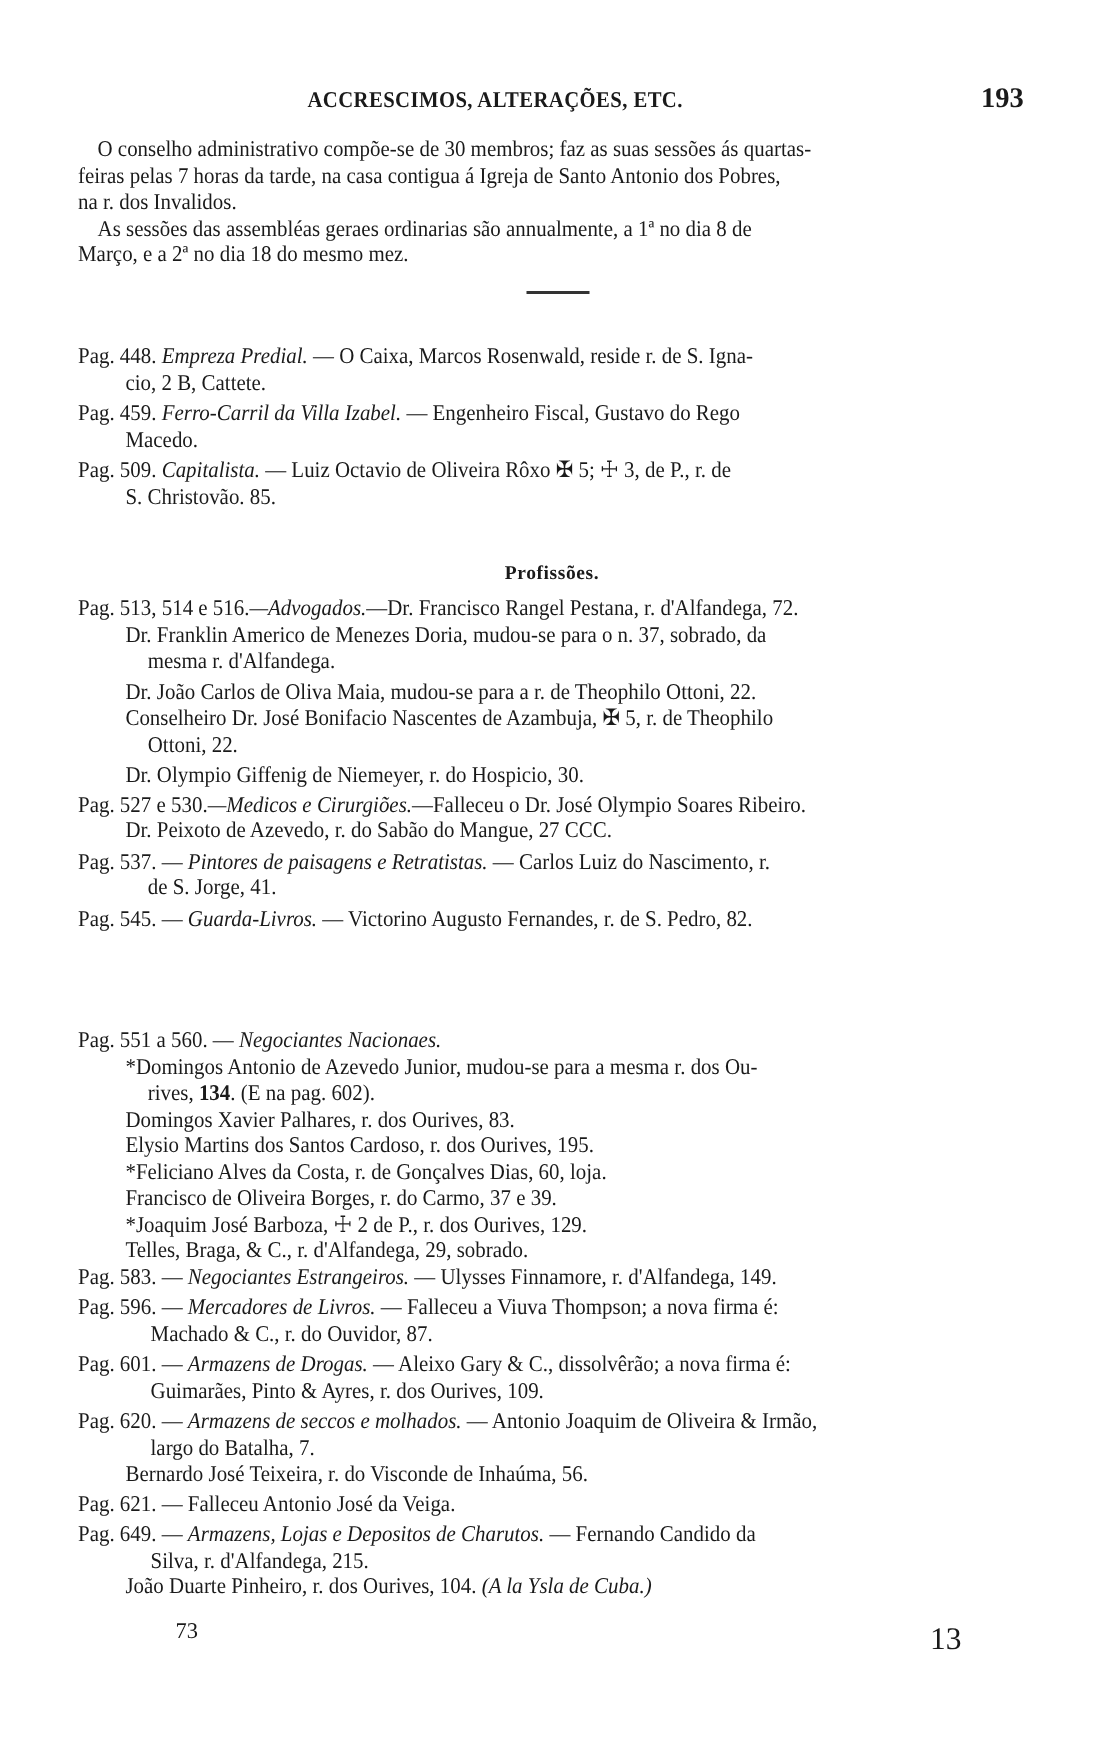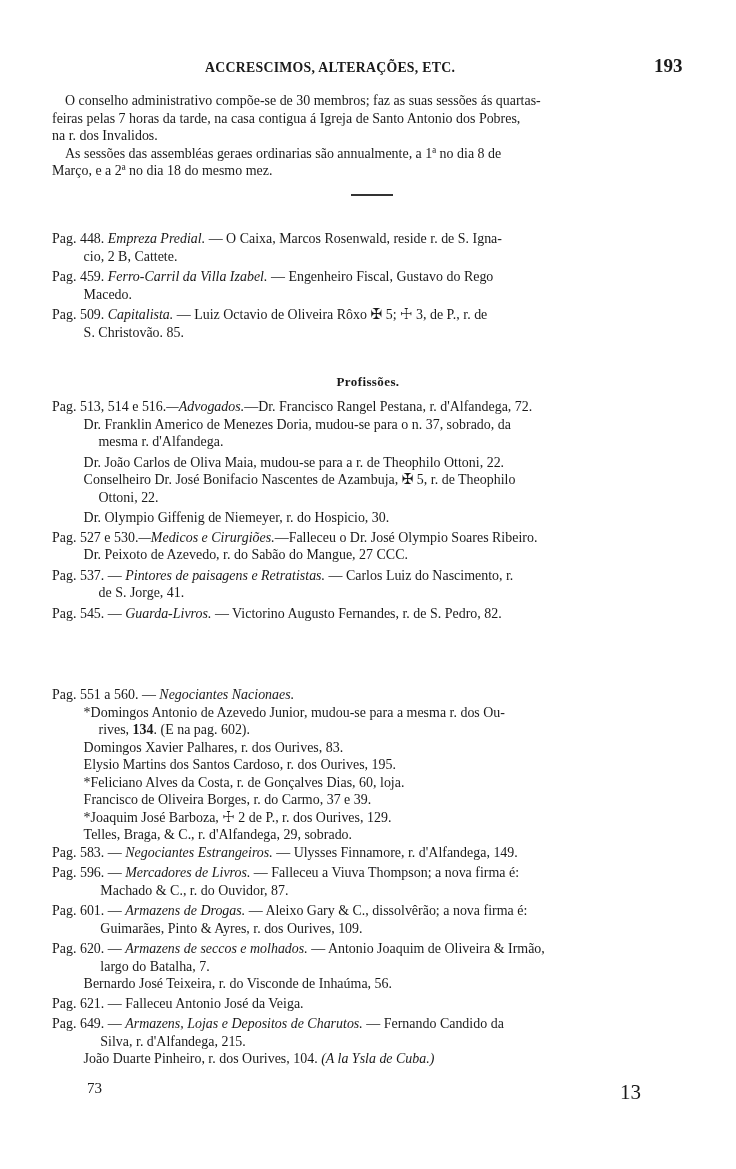--- a/index.html
+++ b/index.html
@@ -34,21 +34,21 @@
     i { font-style: italic; }
     b.strong { font-weight: 900; }
     .rule {
       position: absolute; left: 351px; top: 194px; width: 42px; height: 2px;
       background: #333;
     }
     .section-heading {
       position: absolute; width: 736px; text-align: center;
       font-weight: bold; font-size: 13px; letter-spacing: 0.4px;
     }
-    .footer-left { position: absolute; left: 87px; top: 1080px; font-size: 15px; }
+    .footer-left { position: absolute; left: 117px; top: 1080px; font-size: 15px; }
     .footer-right { position: absolute; left: 620px; top: 1080px; font-size: 21px; }
   </style>
 </head>
 <body>
 
 <div class="page">
 
   <div class="header">
     <span class="running-title">ACCRESCIMOS, ALTERAÇÕES, ETC.</span>
     <span class="page-number">193</span>

